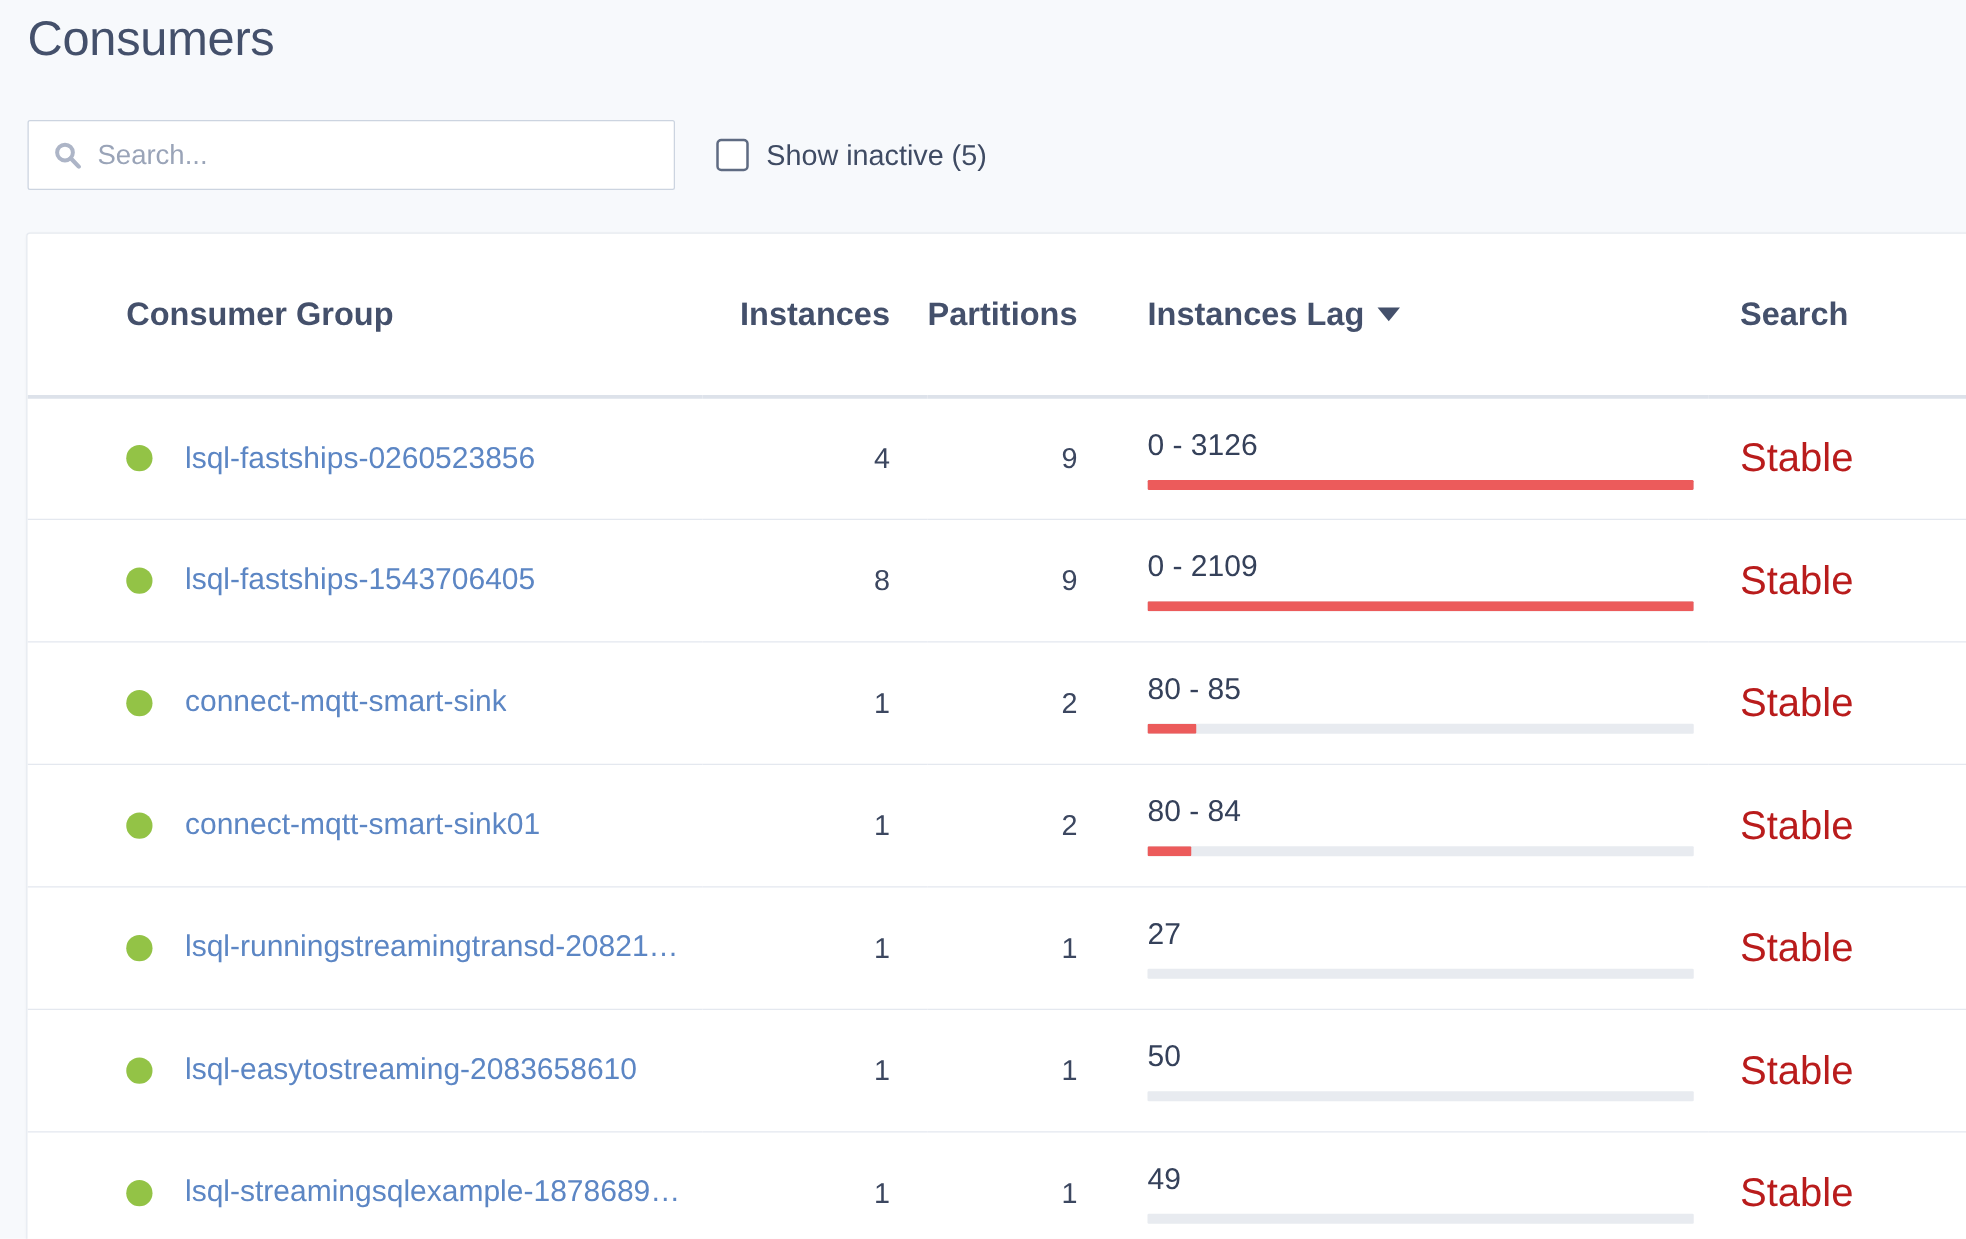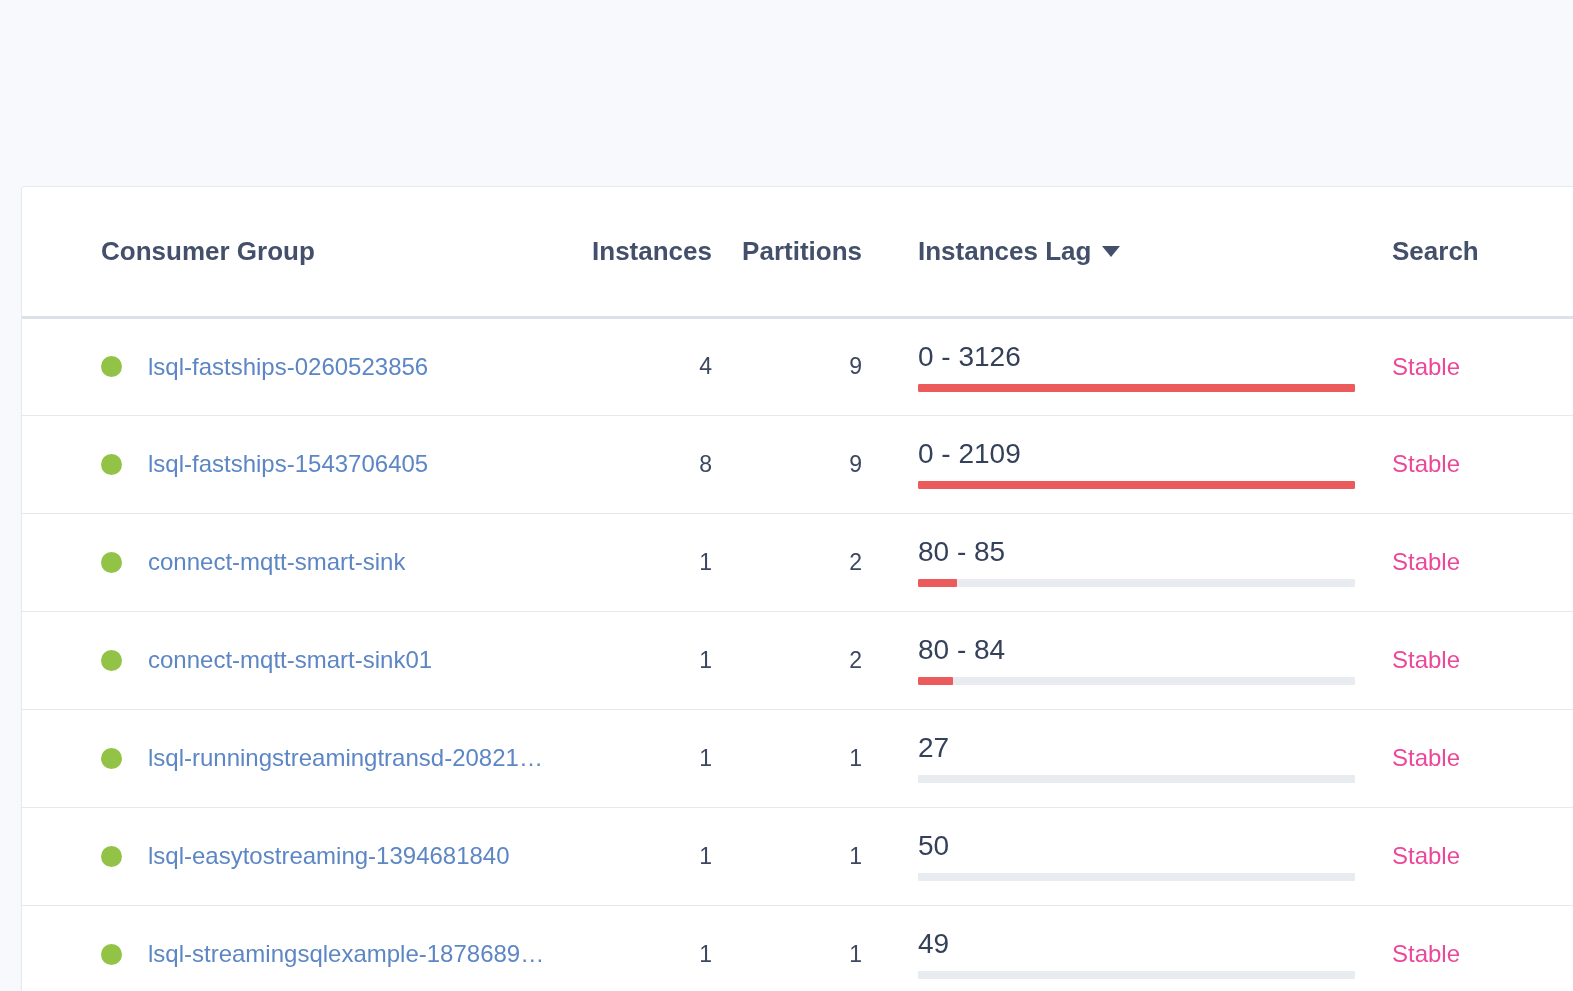--- a/index.html
+++ b/index.html
@@ -194,48 +194,67 @@
     overflow: hidden;
     text-overflow: ellipsis;
     max-width: 400px;
     cursor: pointer;
   }
 
   
   .lag-cell { display: block; }
 
   .lag-value {
-    font-size: 28px;
+    font-size: 24px;
     color: #35415a;
     line-height: 30px;
   }
 
   .lag-track {
     margin-top: 12px;
     width: 437px;
     height: 8px;
     background: #e8ebf0;
     border-radius: 1px;
     overflow: hidden;
   }
 
   .lag-fill {
     height: 100%;
     background: #ec5b5b;
     border-radius: 1px;
   }
 
-  .state-text { font-size: 24px; color: #ec4899; }
+  .state-text { font-size: 32px; color: #b91c1c; }
 </style>
 </head>
 <body>
 
 <div class="page">
 
-
+  <h1 class="page-title">Consumers</h1>
+
+  <div class="toolbar">
+
+    <div class="search-box">
+      <span class="search-icon">
+        <svg width="22" height="22" viewBox="0 0 22 22" xmlns="http://www.w3.org/2000/svg">
+          <circle cx="9" cy="9" r="6.3" fill="none" stroke="#adb5c7" stroke-width="3.2"></circle>
+          <line x1="13.6" y1="13.6" x2="20" y2="20.3" stroke="#adb5c7" stroke-width="3.4" stroke-linecap="round"></line>
+        </svg>
+      </span>
+      <input class="search-input" type="text" placeholder="Search..." style="">
+    </div>
+
+    <div class="inactive-wrap">
+      <span class="checkbox"></span>
+      <span class="inactive-label">Show inactive (5)</span>
+    </div>
+
+  </div>
 
   <div class="card">
     <table class="table">
       <colgroup>
         <col class="c-group">
           <col class="c-inst">
           <col class="c-part">
           <col class="c-lag">
           <col class="c-state">
       </colgroup>
@@ -351,21 +370,21 @@
                   <div class="lag-fill" style="width:0%"></div>
                 </div>
               </div>
             </td>
             <td class="d-state"><span class="state-text">Stable</span></td>
           </tr>
           <tr>
             <td class="d-group">
               <div class="group-cell">
                 <span class="status-dot"></span>
-                <a class="group-link" href="#">lsql-easytostreaming-1394681840</a>
+                <a class="group-link" href="#">lsql-easytostreaming-2083658610</a>
               </div>
             </td>
             <td class="d-inst">1</td>
             <td class="d-part">1</td>
             <td class="d-lag">
               <div class="lag-cell">
                 <div class="lag-value">50</div>
                 <div class="lag-track">
                   <div class="lag-fill" style="width:0%"></div>
                 </div>

